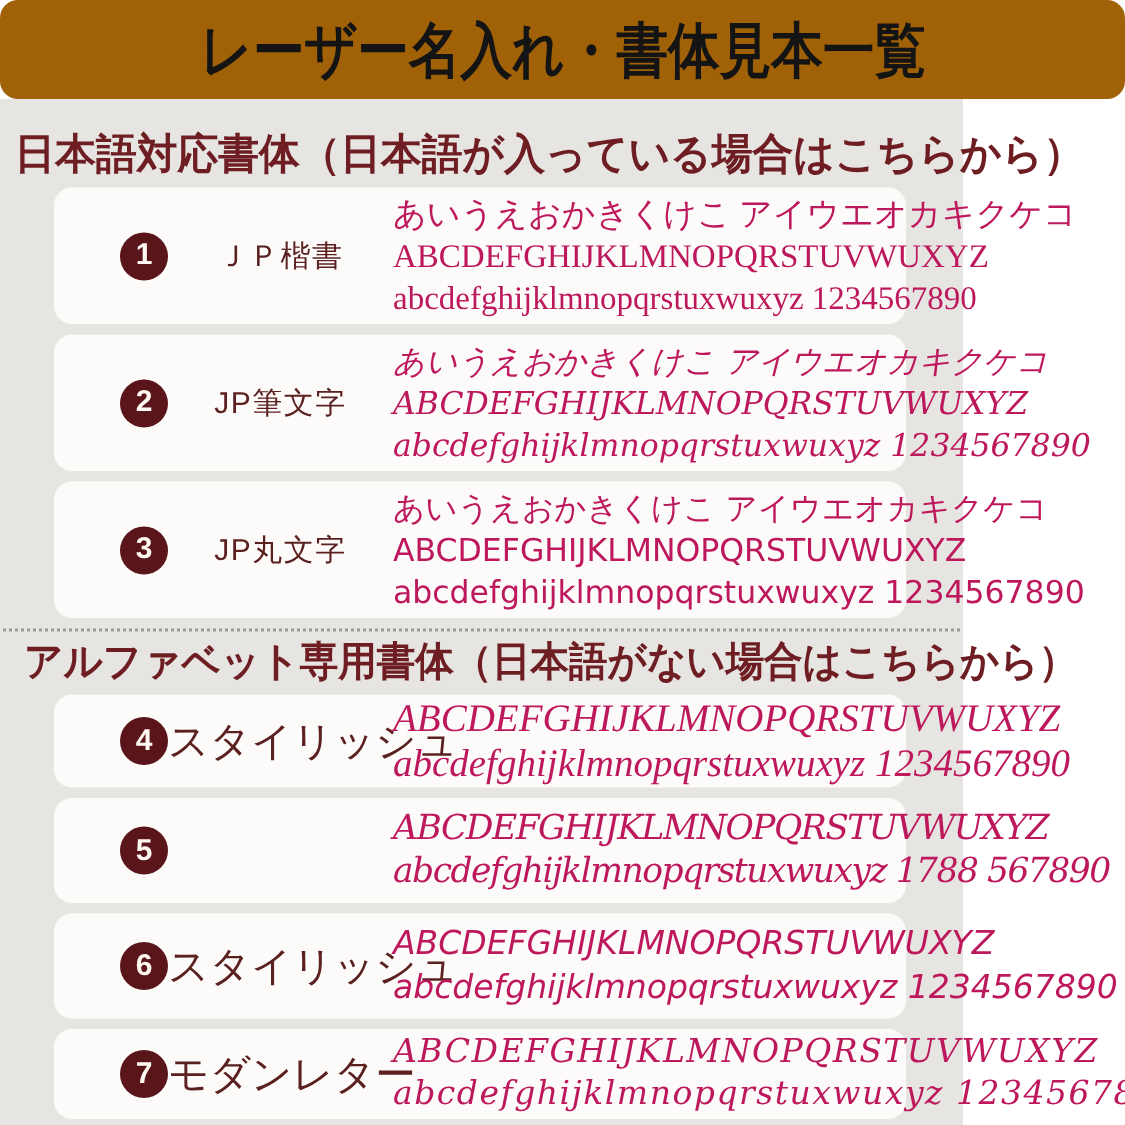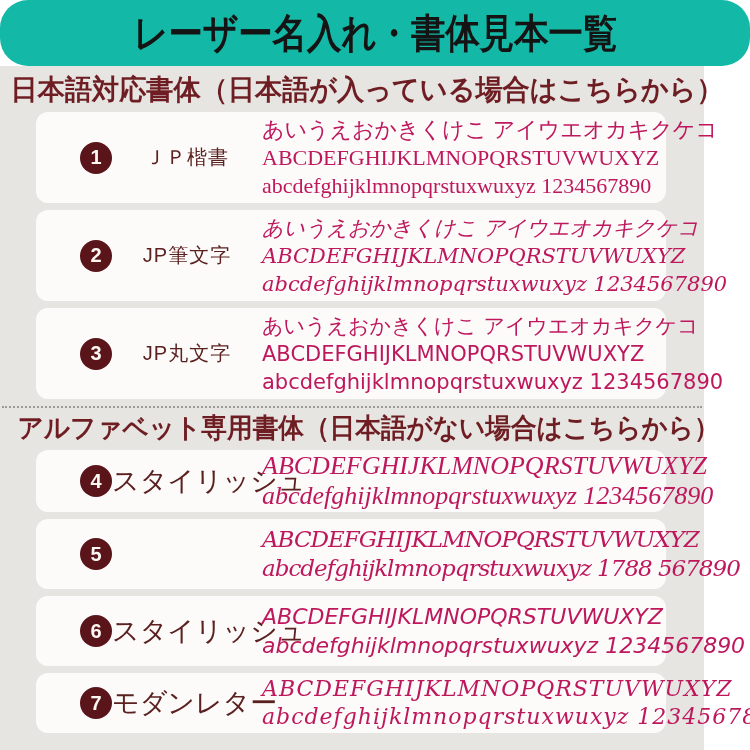--- a/index.html
+++ b/index.html
@@ -6,34 +6,34 @@
   html, body { margin: 0; padding: 0; }
   .page {
     width: 750px; height: 750px;
     background: #FFFFFF;
     font-family: "Liberation Sans", sans-serif;
     overflow: hidden;
   }
   
   .header {
     width: 750px; height: 66px;
-    background: #14b8a6;
-    border-radius: 28px;
+    background: #a16207;
+    border-radius: 12px;
     display: flex; align-items: center; justify-content: center;
   }
   .header-title {
     font-size: 40px; font-weight: 700; color: #141414;
     white-space: nowrap; letter-spacing: 0px;
     transform: scaleX(0.86);
   }
   
   .content {
-    width: 704px; height: 684px;
+    width: 642px; height: 684px;
     background: #E7E5E2;
-    padding-top: 4px;
+    padding-top: 17px;
   }
   .section-heading {
     color: #6E1E23; font-weight: 700; text-align: center;
     white-space: nowrap; line-height: 1.0;
   }
   .heading-jp   { font-size: 28px; padding: 6px 0 8px;  transform: scaleX(0.97); }
   .heading-alpha{ font-size: 27px; padding: 7px 0 8px;  transform: scaleX(0.95); }
   .rows { padding: 0 38px 0 36px; }
   .row {
     background: #FCFBF9;

